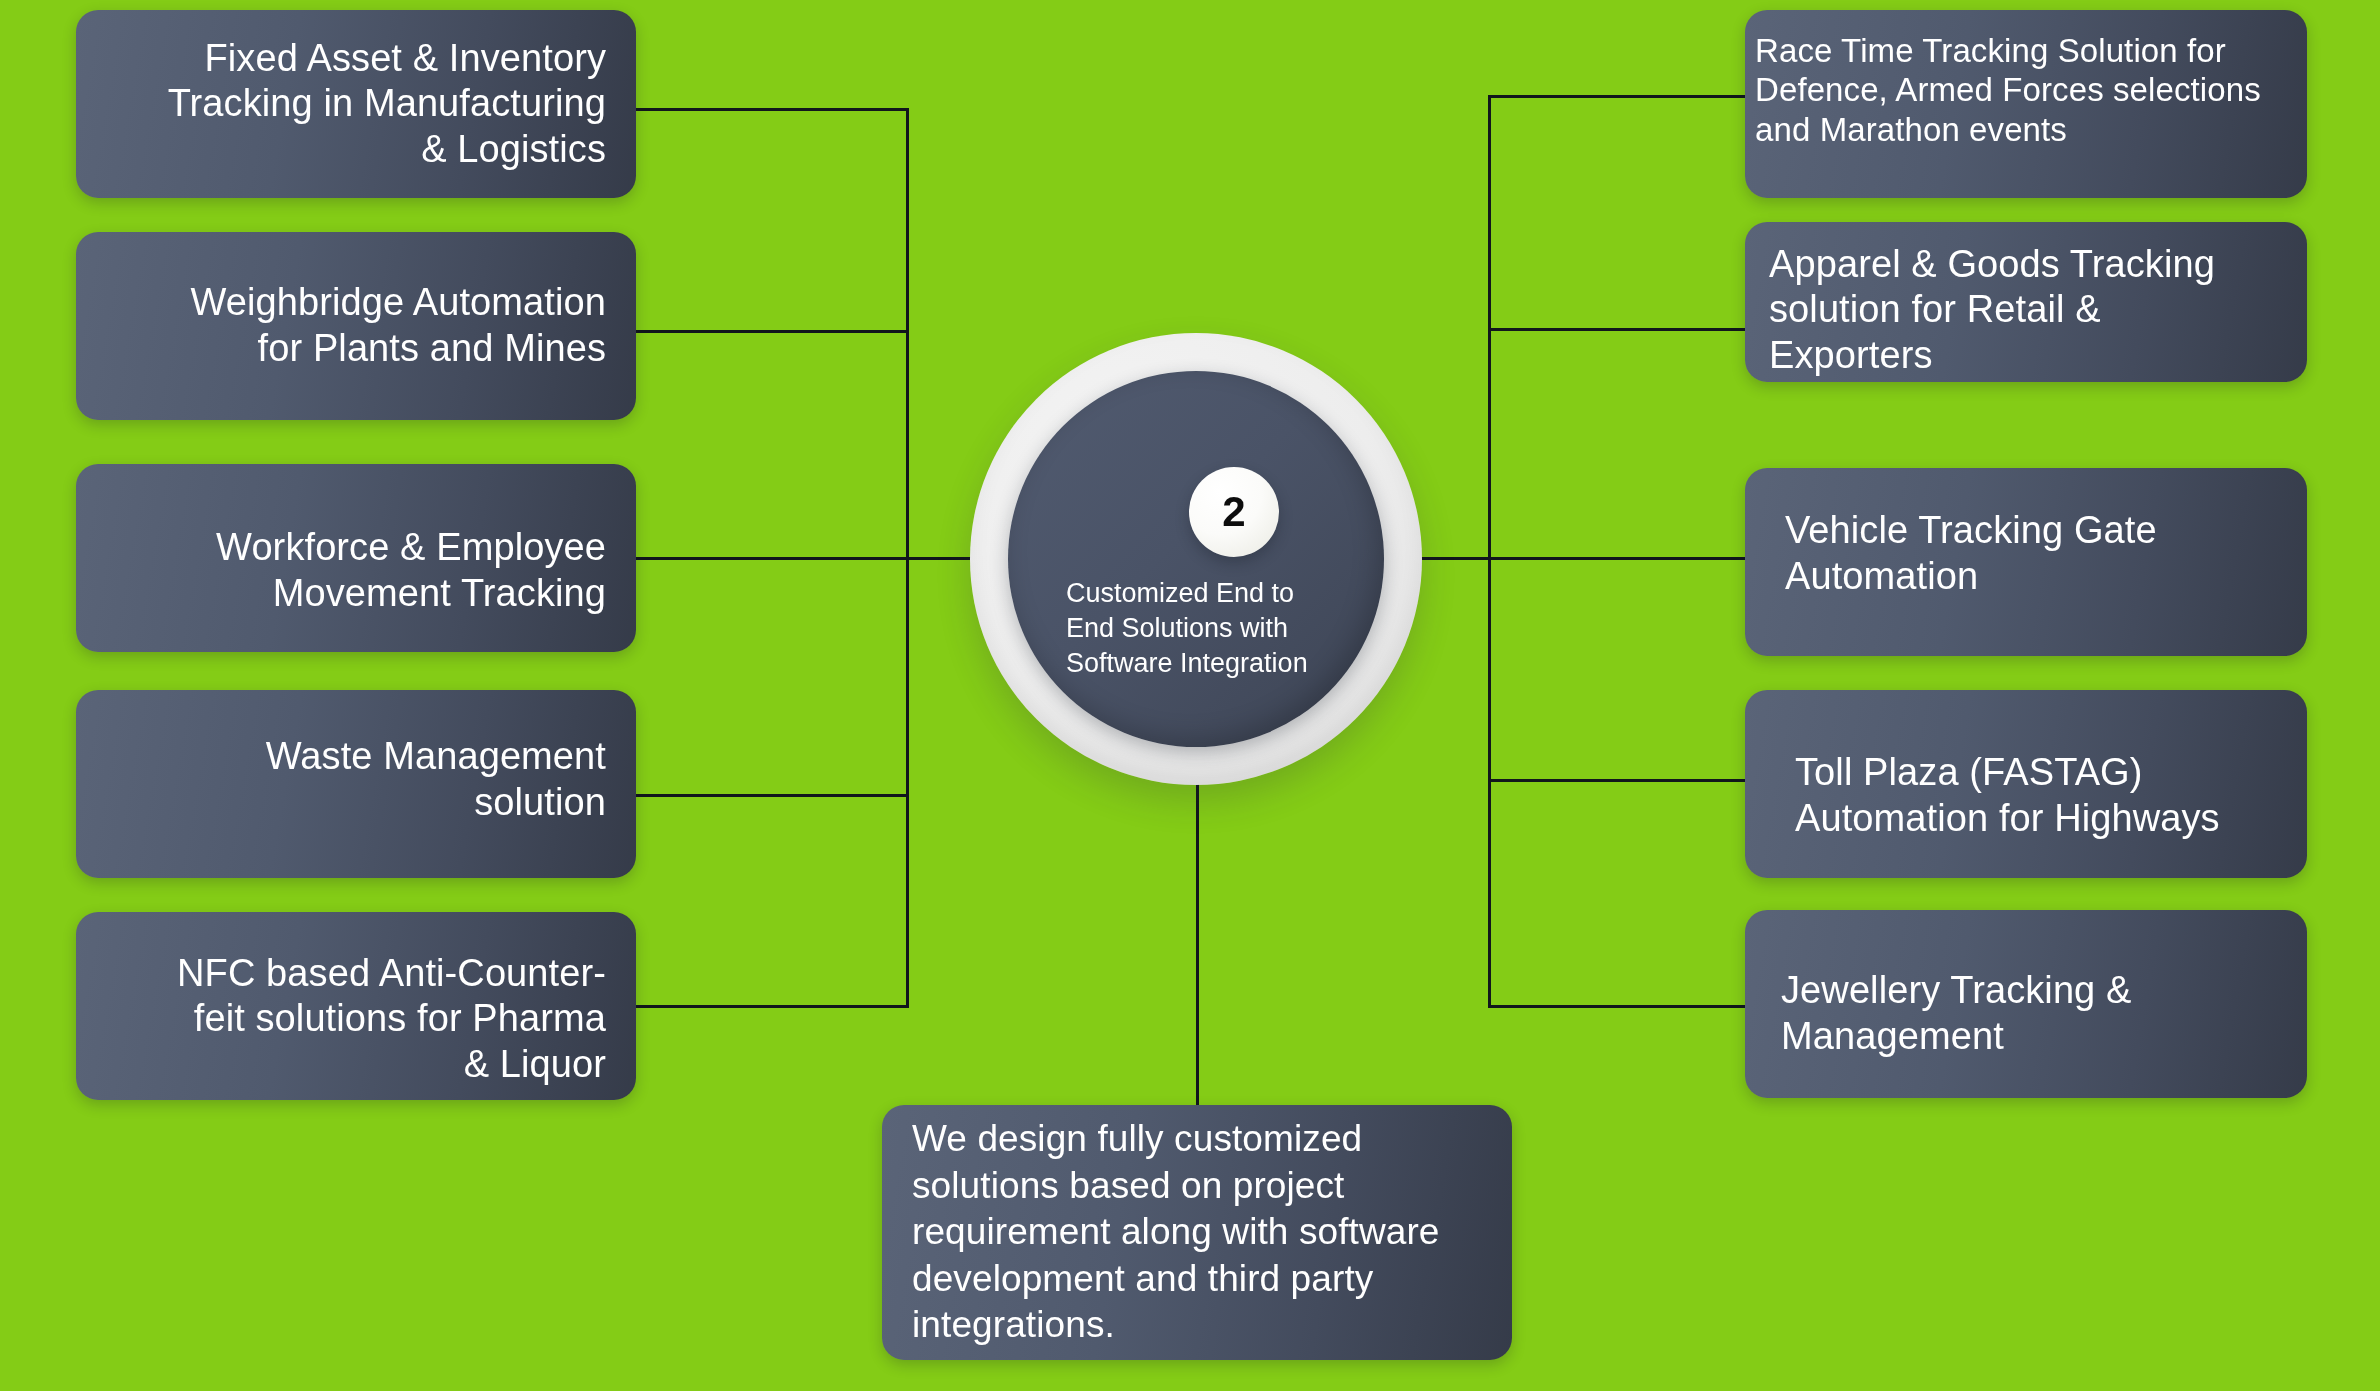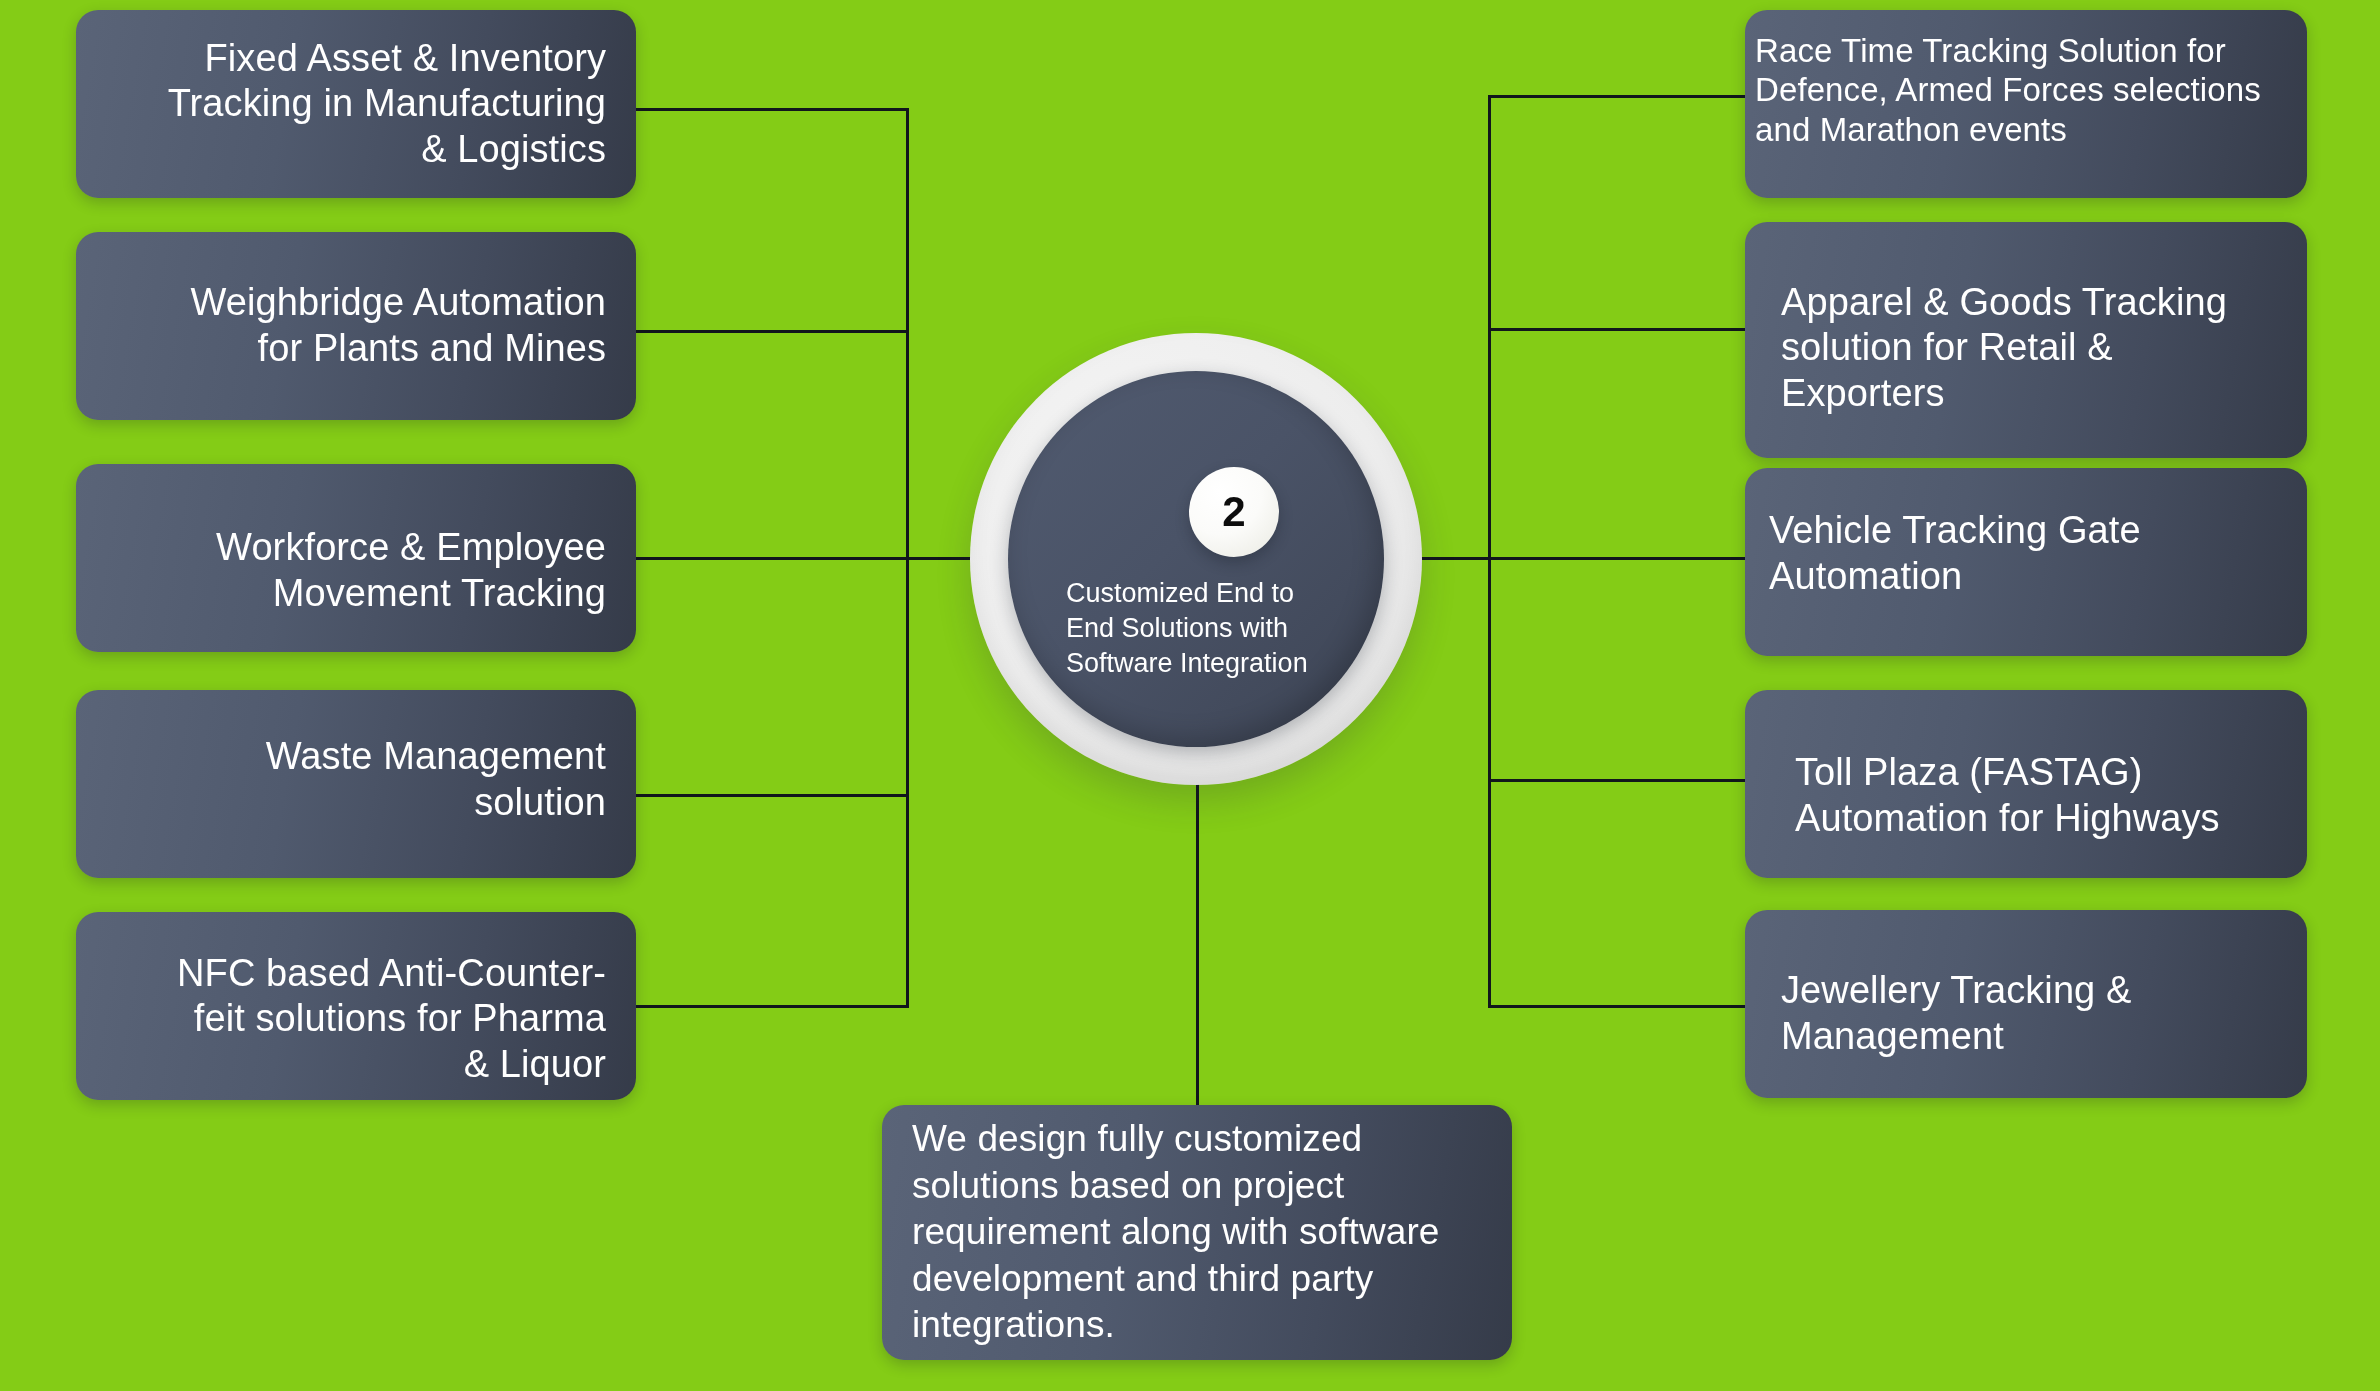--- a/index.html
+++ b/index.html
@@ -166,27 +166,27 @@
 feit solutions for Pharma
 &amp; Liquor</span>
   </div>
 
   <div class="node right" style="left:1745px; top:10px; width:562px; height:188px; padding-left:10px;">
     <span class="txt" style="font-size:33px; transform:translateY(-14px);">Race Time Tracking Solution for
 Defence, Armed Forces selections
 and Marathon events</span>
   </div>
 
-  <div class="node right" style="left:1745px; top:222px; width:562px; height:236px; padding-left:36px;justify-content:center;">
+  <div class="node right" style="left:1745px; top:222px; width:562px; height:160px; padding-left:24px;justify-content:center;">
     <span class="txt" style="transform:translateY(8px);">Apparel &amp; Goods Tracking
 solution for Retail &amp;
 Exporters</span>
   </div>
 
-  <div class="node right" style="left:1745px; top:468px; width:562px; height:188px; padding-left:24px;">
+  <div class="node right" style="left:1745px; top:468px; width:562px; height:188px; padding-left:40px;">
     <span class="txt" style="transform:translateY(-8px);">Vehicle Tracking Gate
 Automation</span>
   </div>
 
   <div class="node right" style="left:1745px; top:690px; width:562px; height:188px; padding-left:50px;">
     <span class="txt" style="transform:translateY(12px);">Toll Plaza (FASTAG)
 Automation for Highways</span>
   </div>
 
   <div class="node right" style="left:1745px; top:910px; width:562px; height:188px; padding-left:36px;">

